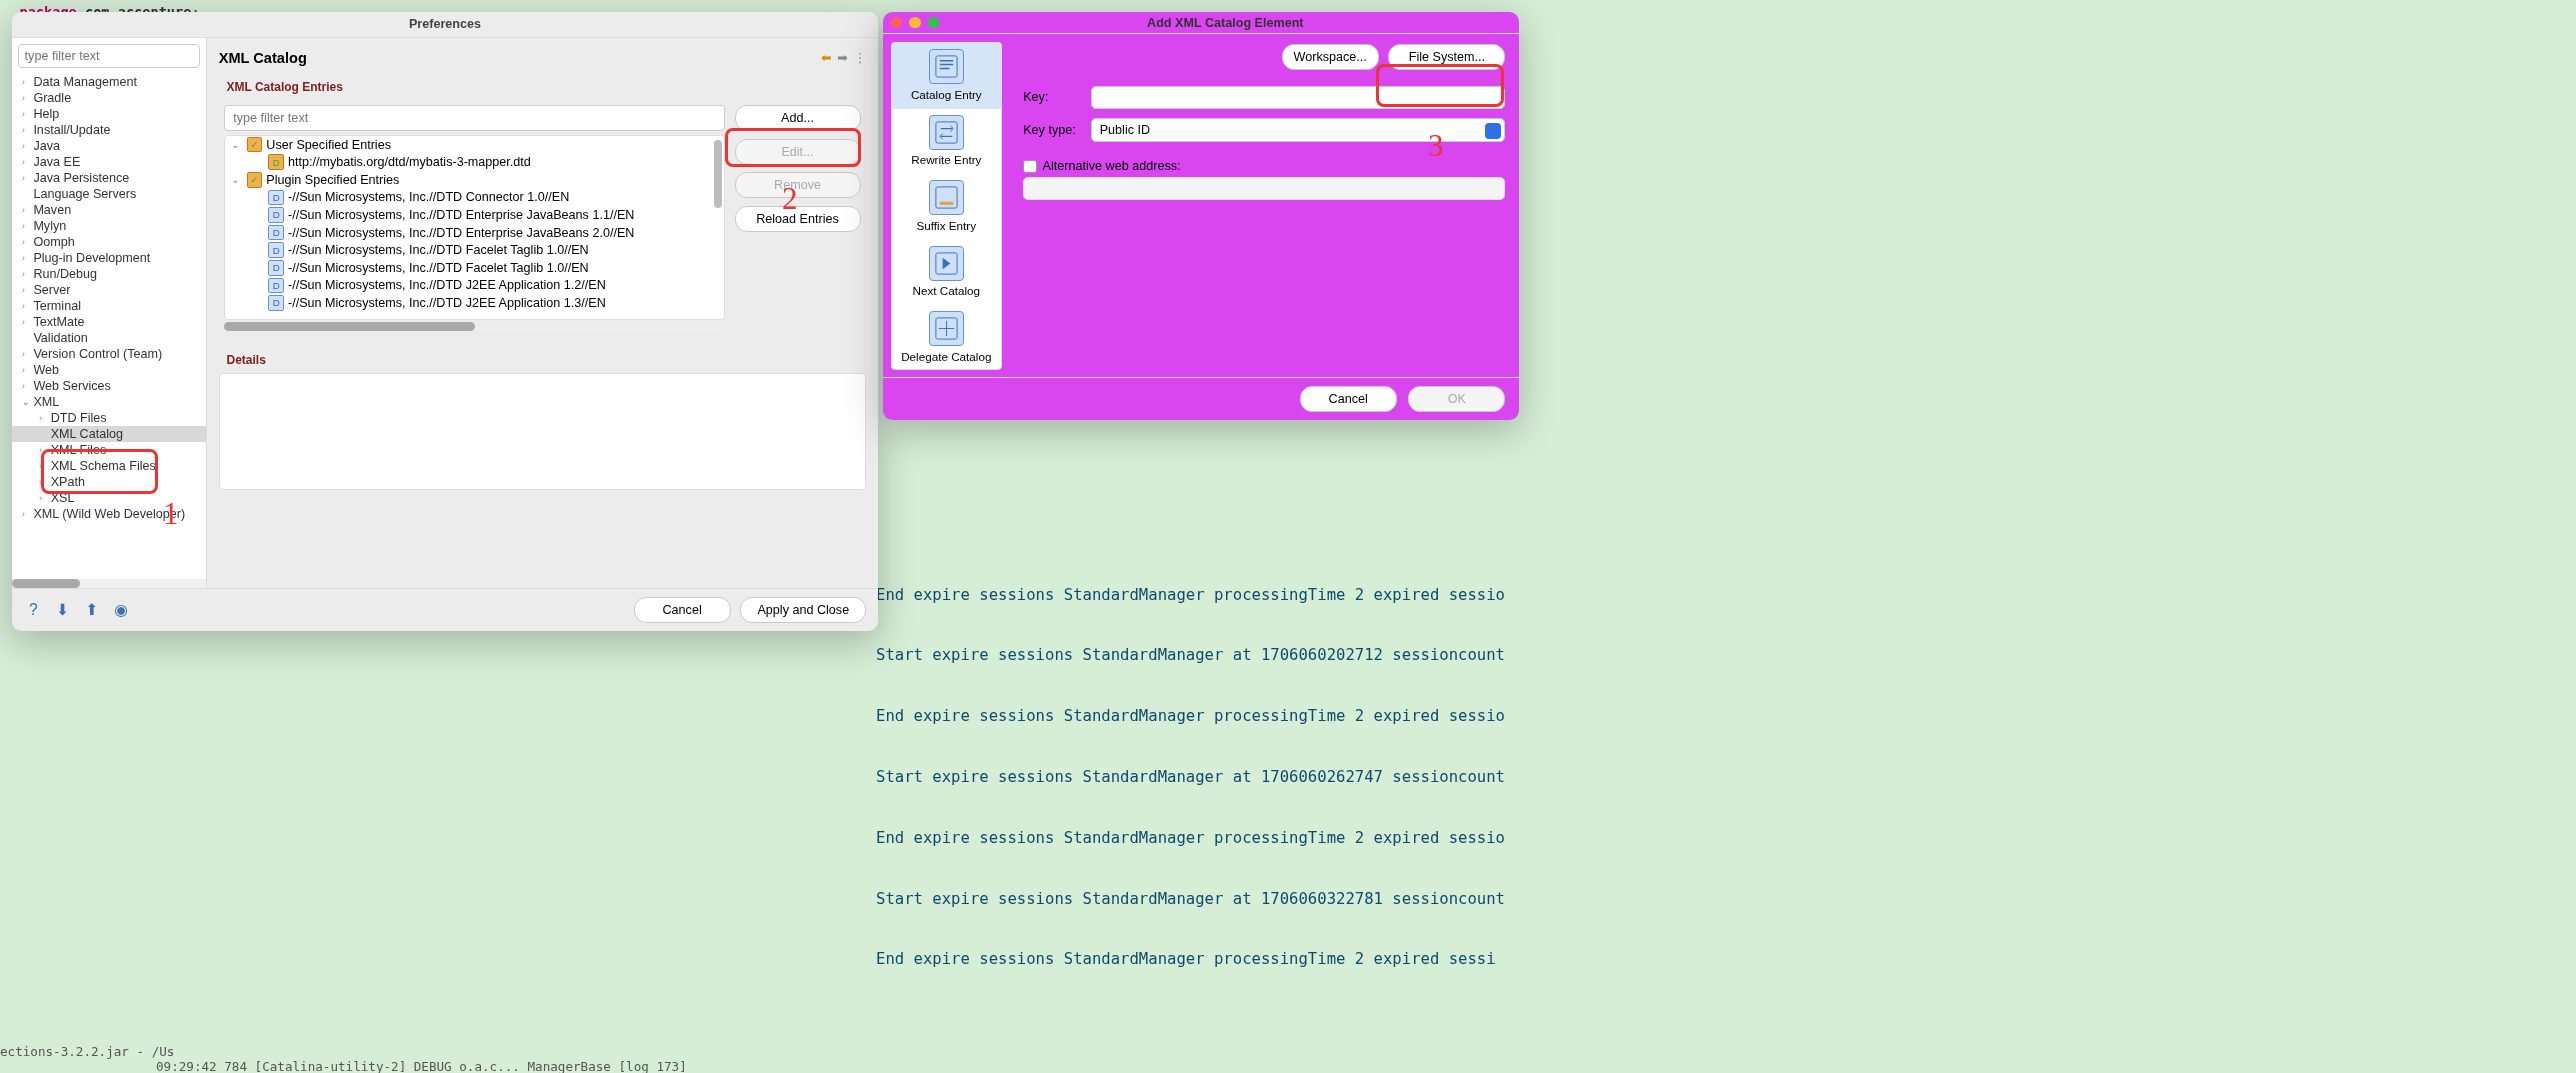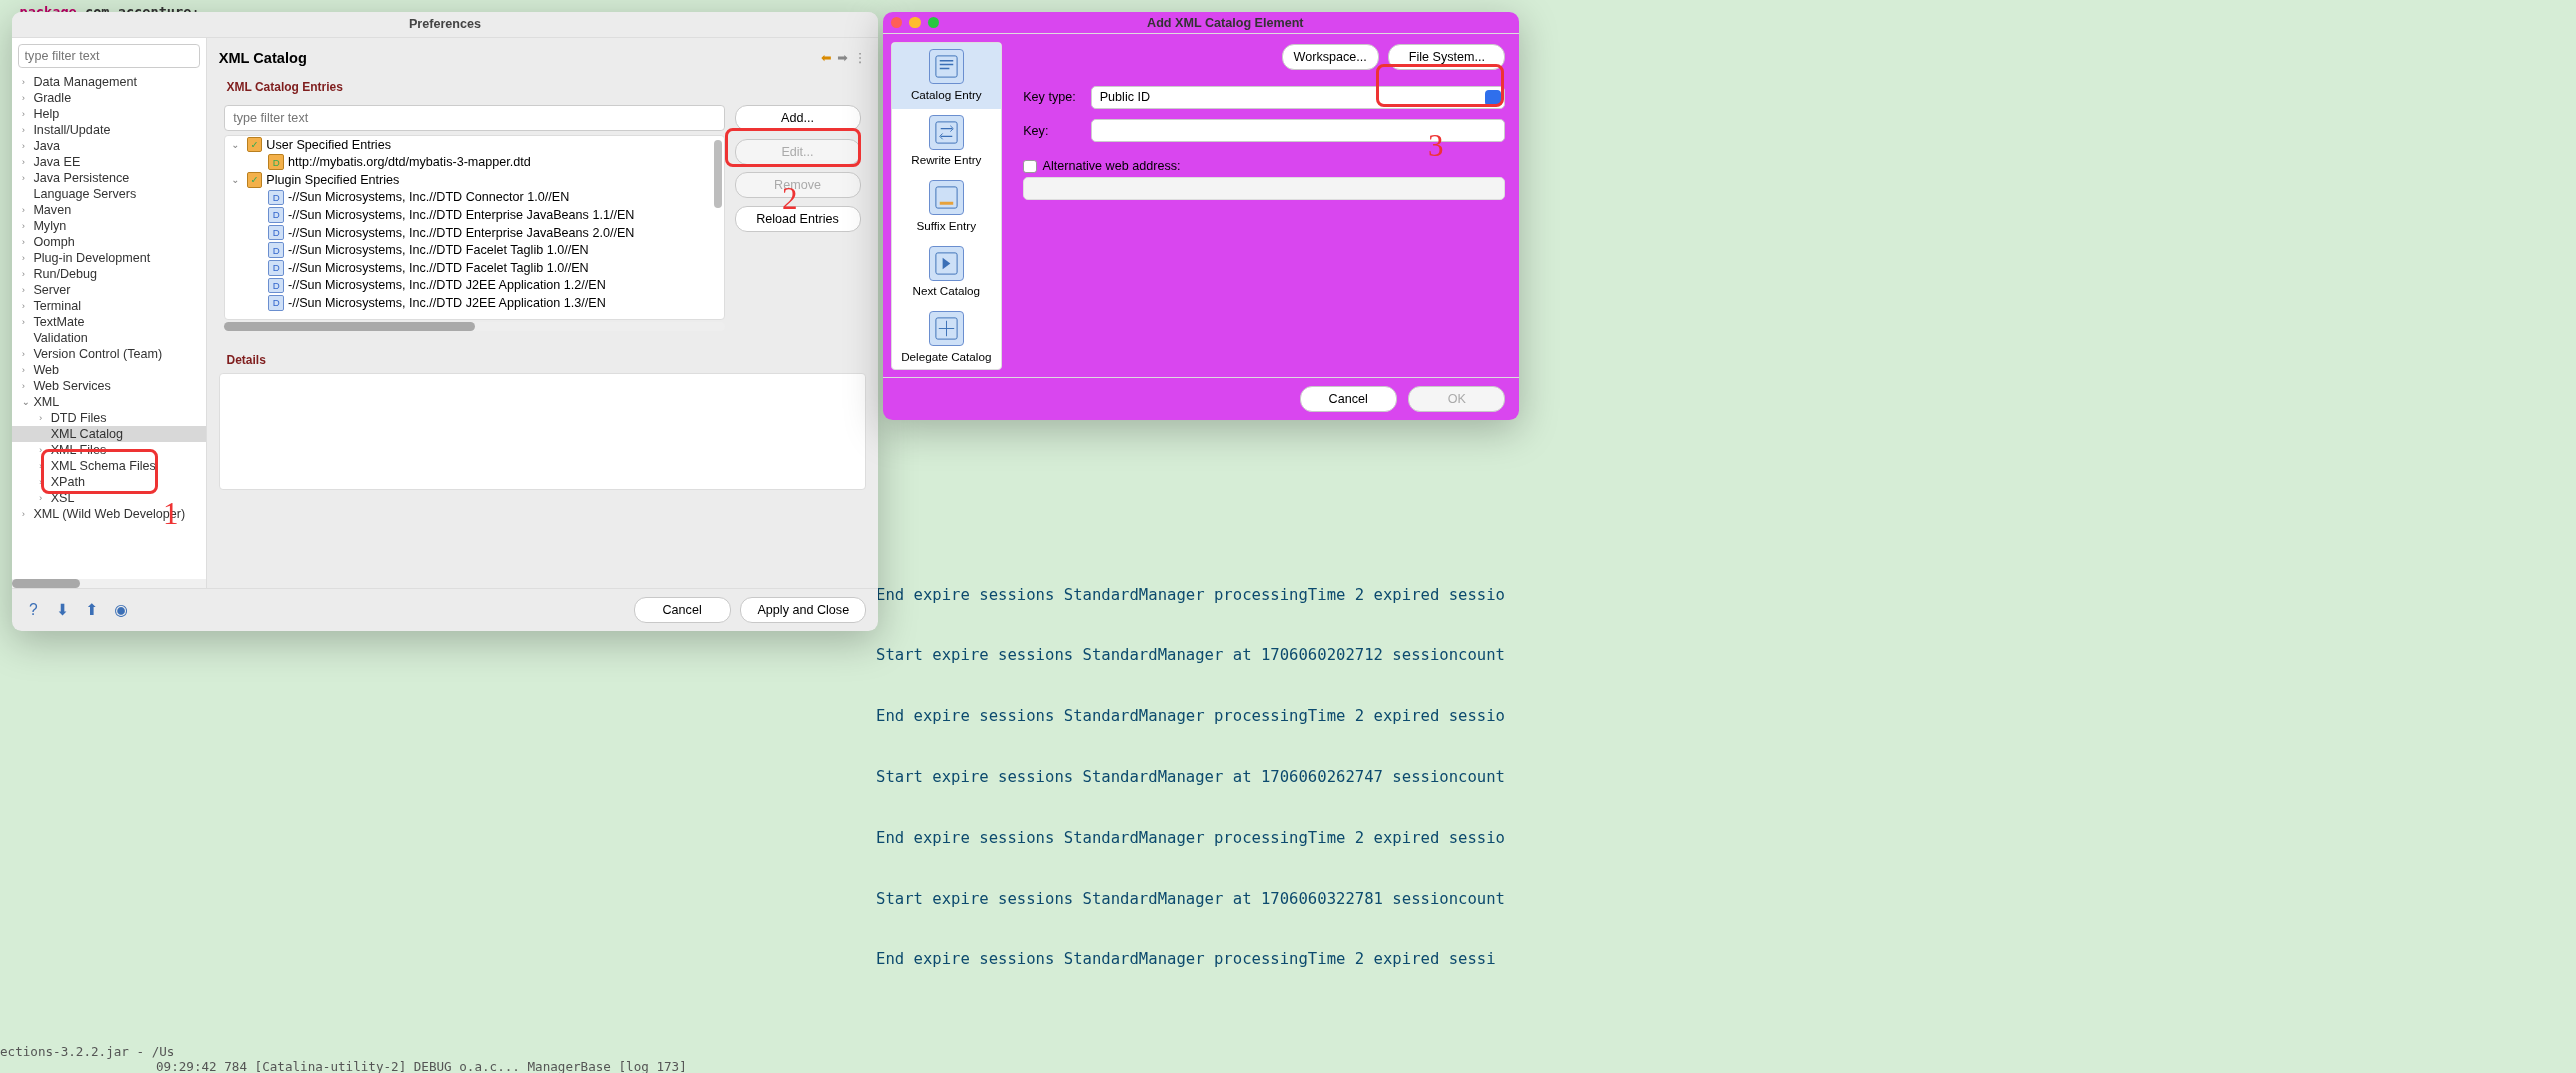--- a/index.html
+++ b/index.html
@@ -650,26 +650,26 @@
         <span>Delegate Catalog</span>
       </div>
     </div>
 
     <div class="addcat-main">
       <div class="addcat-btnrow">
         <div class="btn wide">Workspace...</div>
         <div class="btn" style="width:117px">File System...</div>
       </div>
       <div class="form-row">
+        <label>Key:</label>
+        <input class="form-input" style="">
+      </div>
+      <div class="form-row">
         <label>Key type:</label>
         <div class="form-select"><span>Public ID</span></div>
-      </div>
-      <div class="form-row">
-        <label>Key:</label>
-        <input class="form-input" style="">
       </div>
       <div class="check-row">
         <div class="checkbox"></div>
         <span>Alternative web address:</span>
       </div>
       <div class="alt-input"></div>
     </div>
   </div>
   <div class="addcat-footer">
     <div class="btn wide">Cancel</div>

